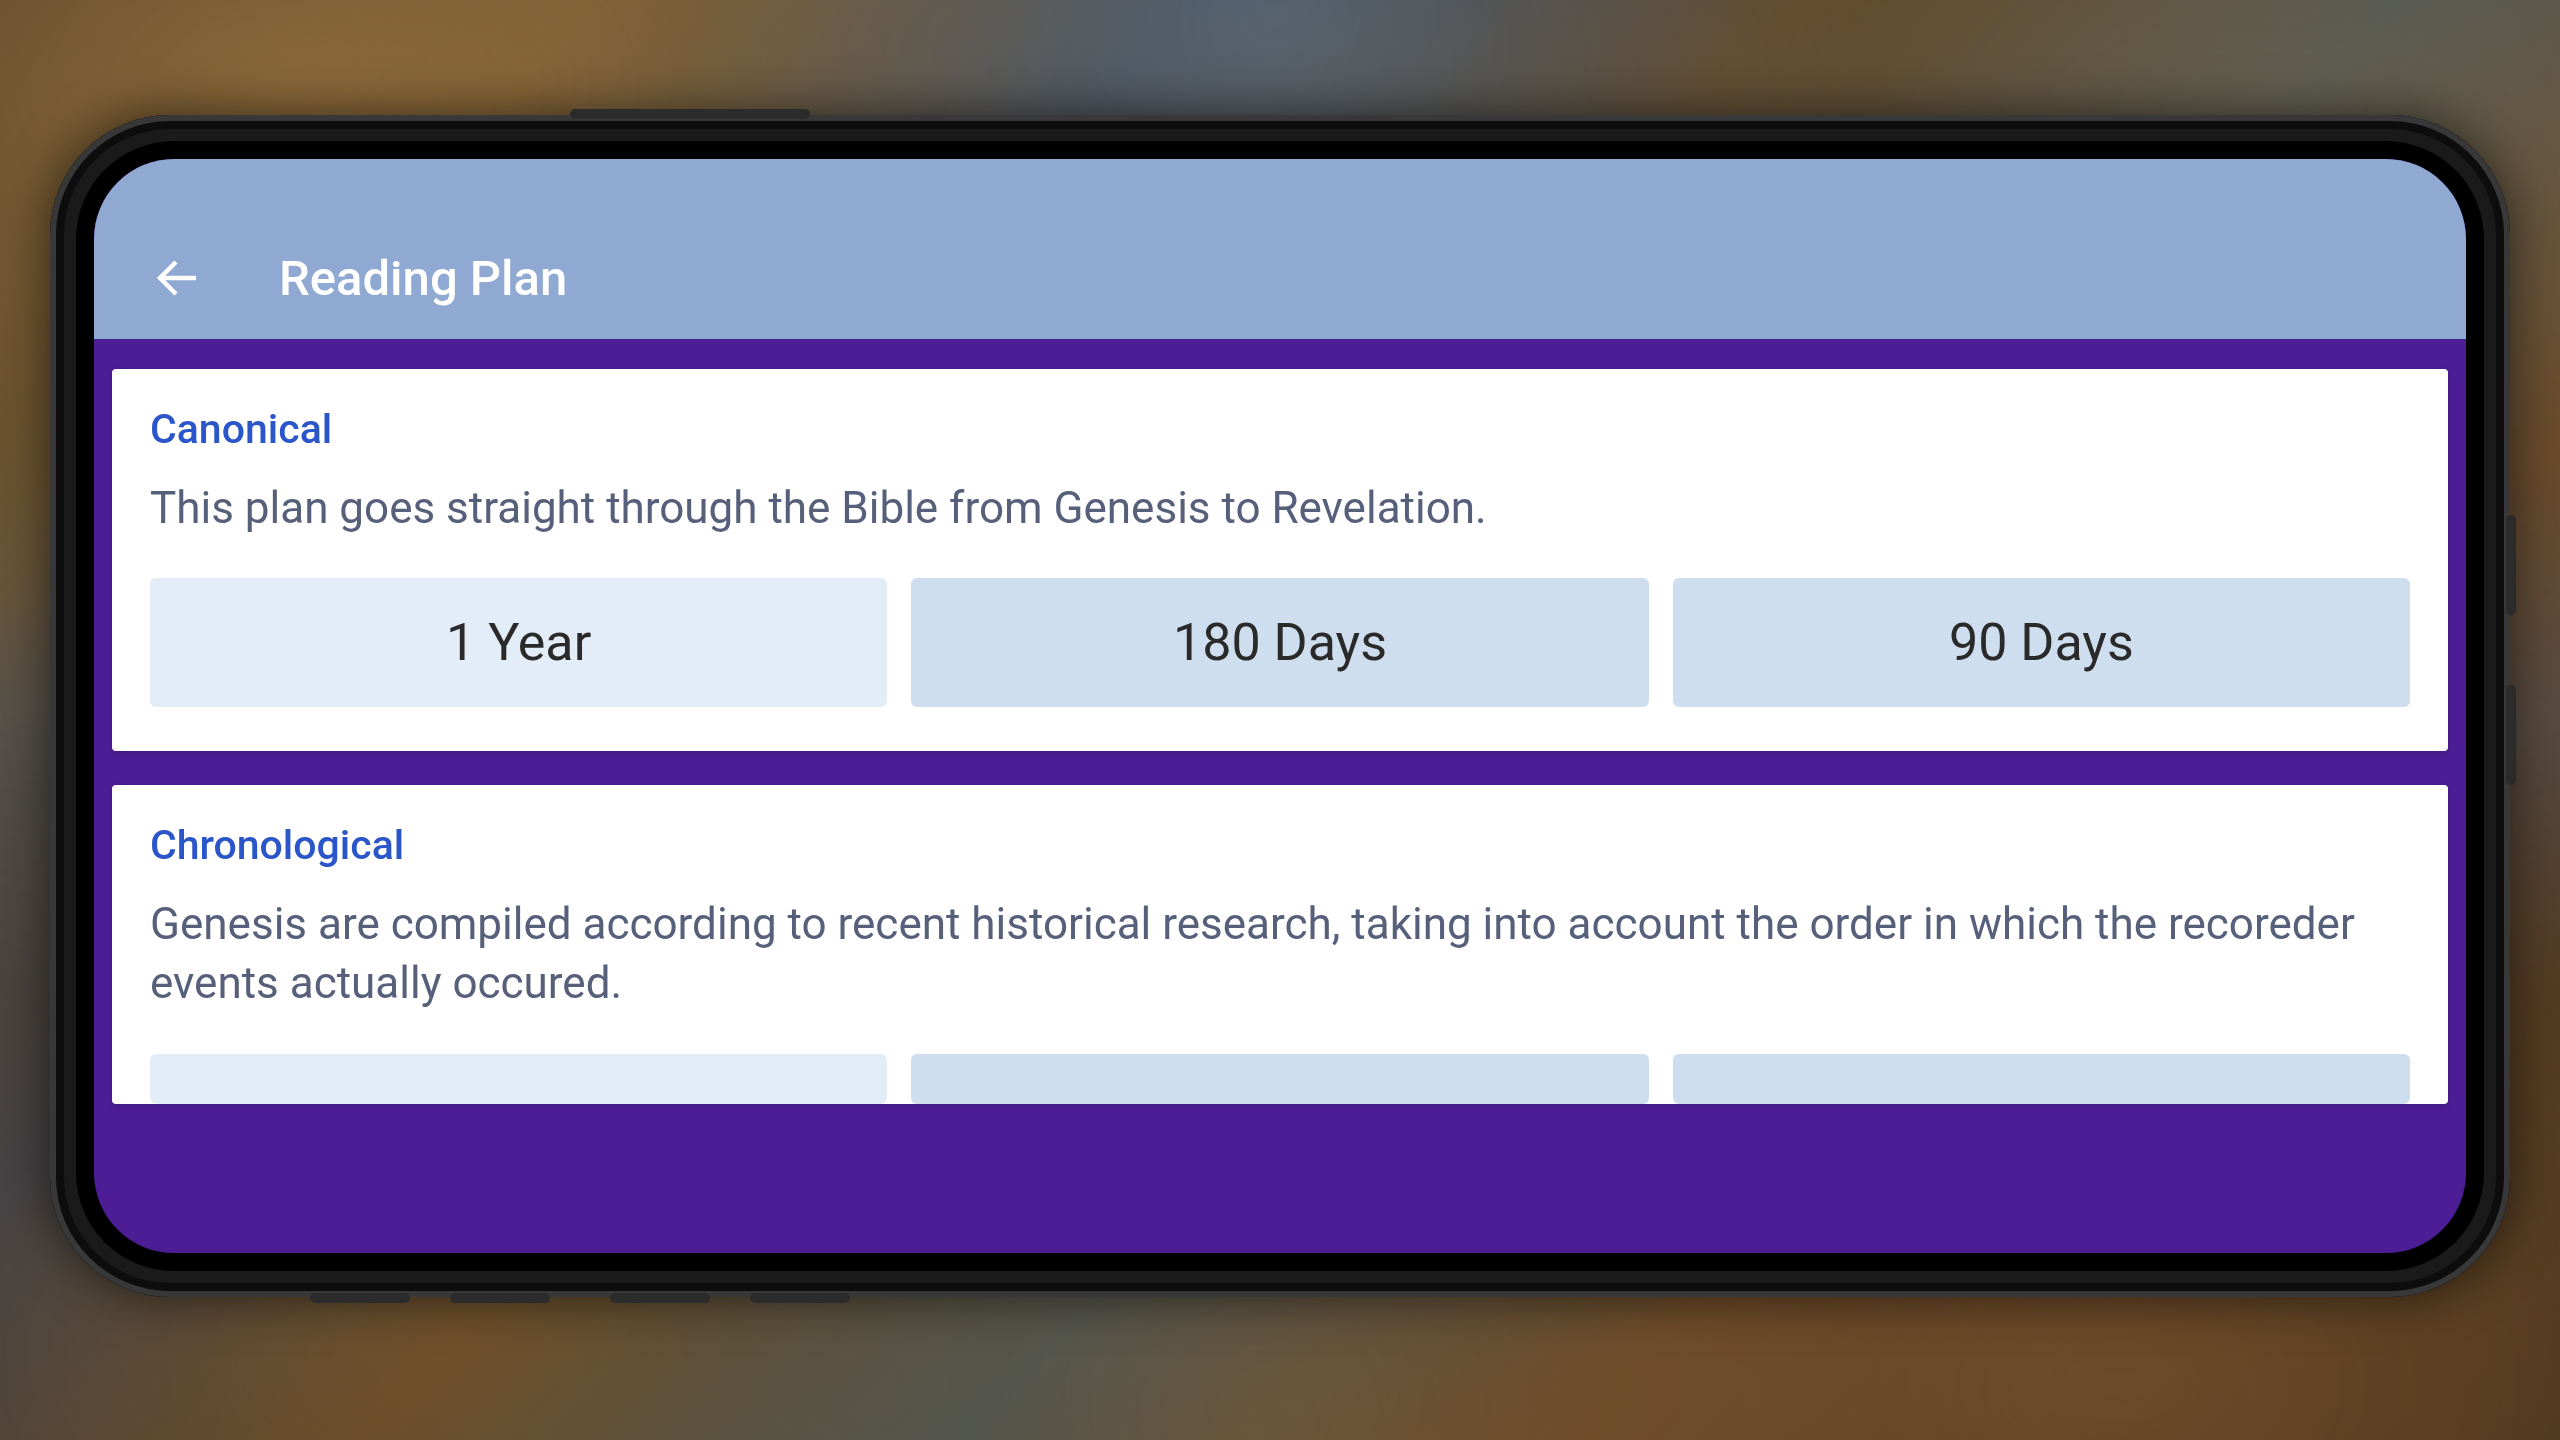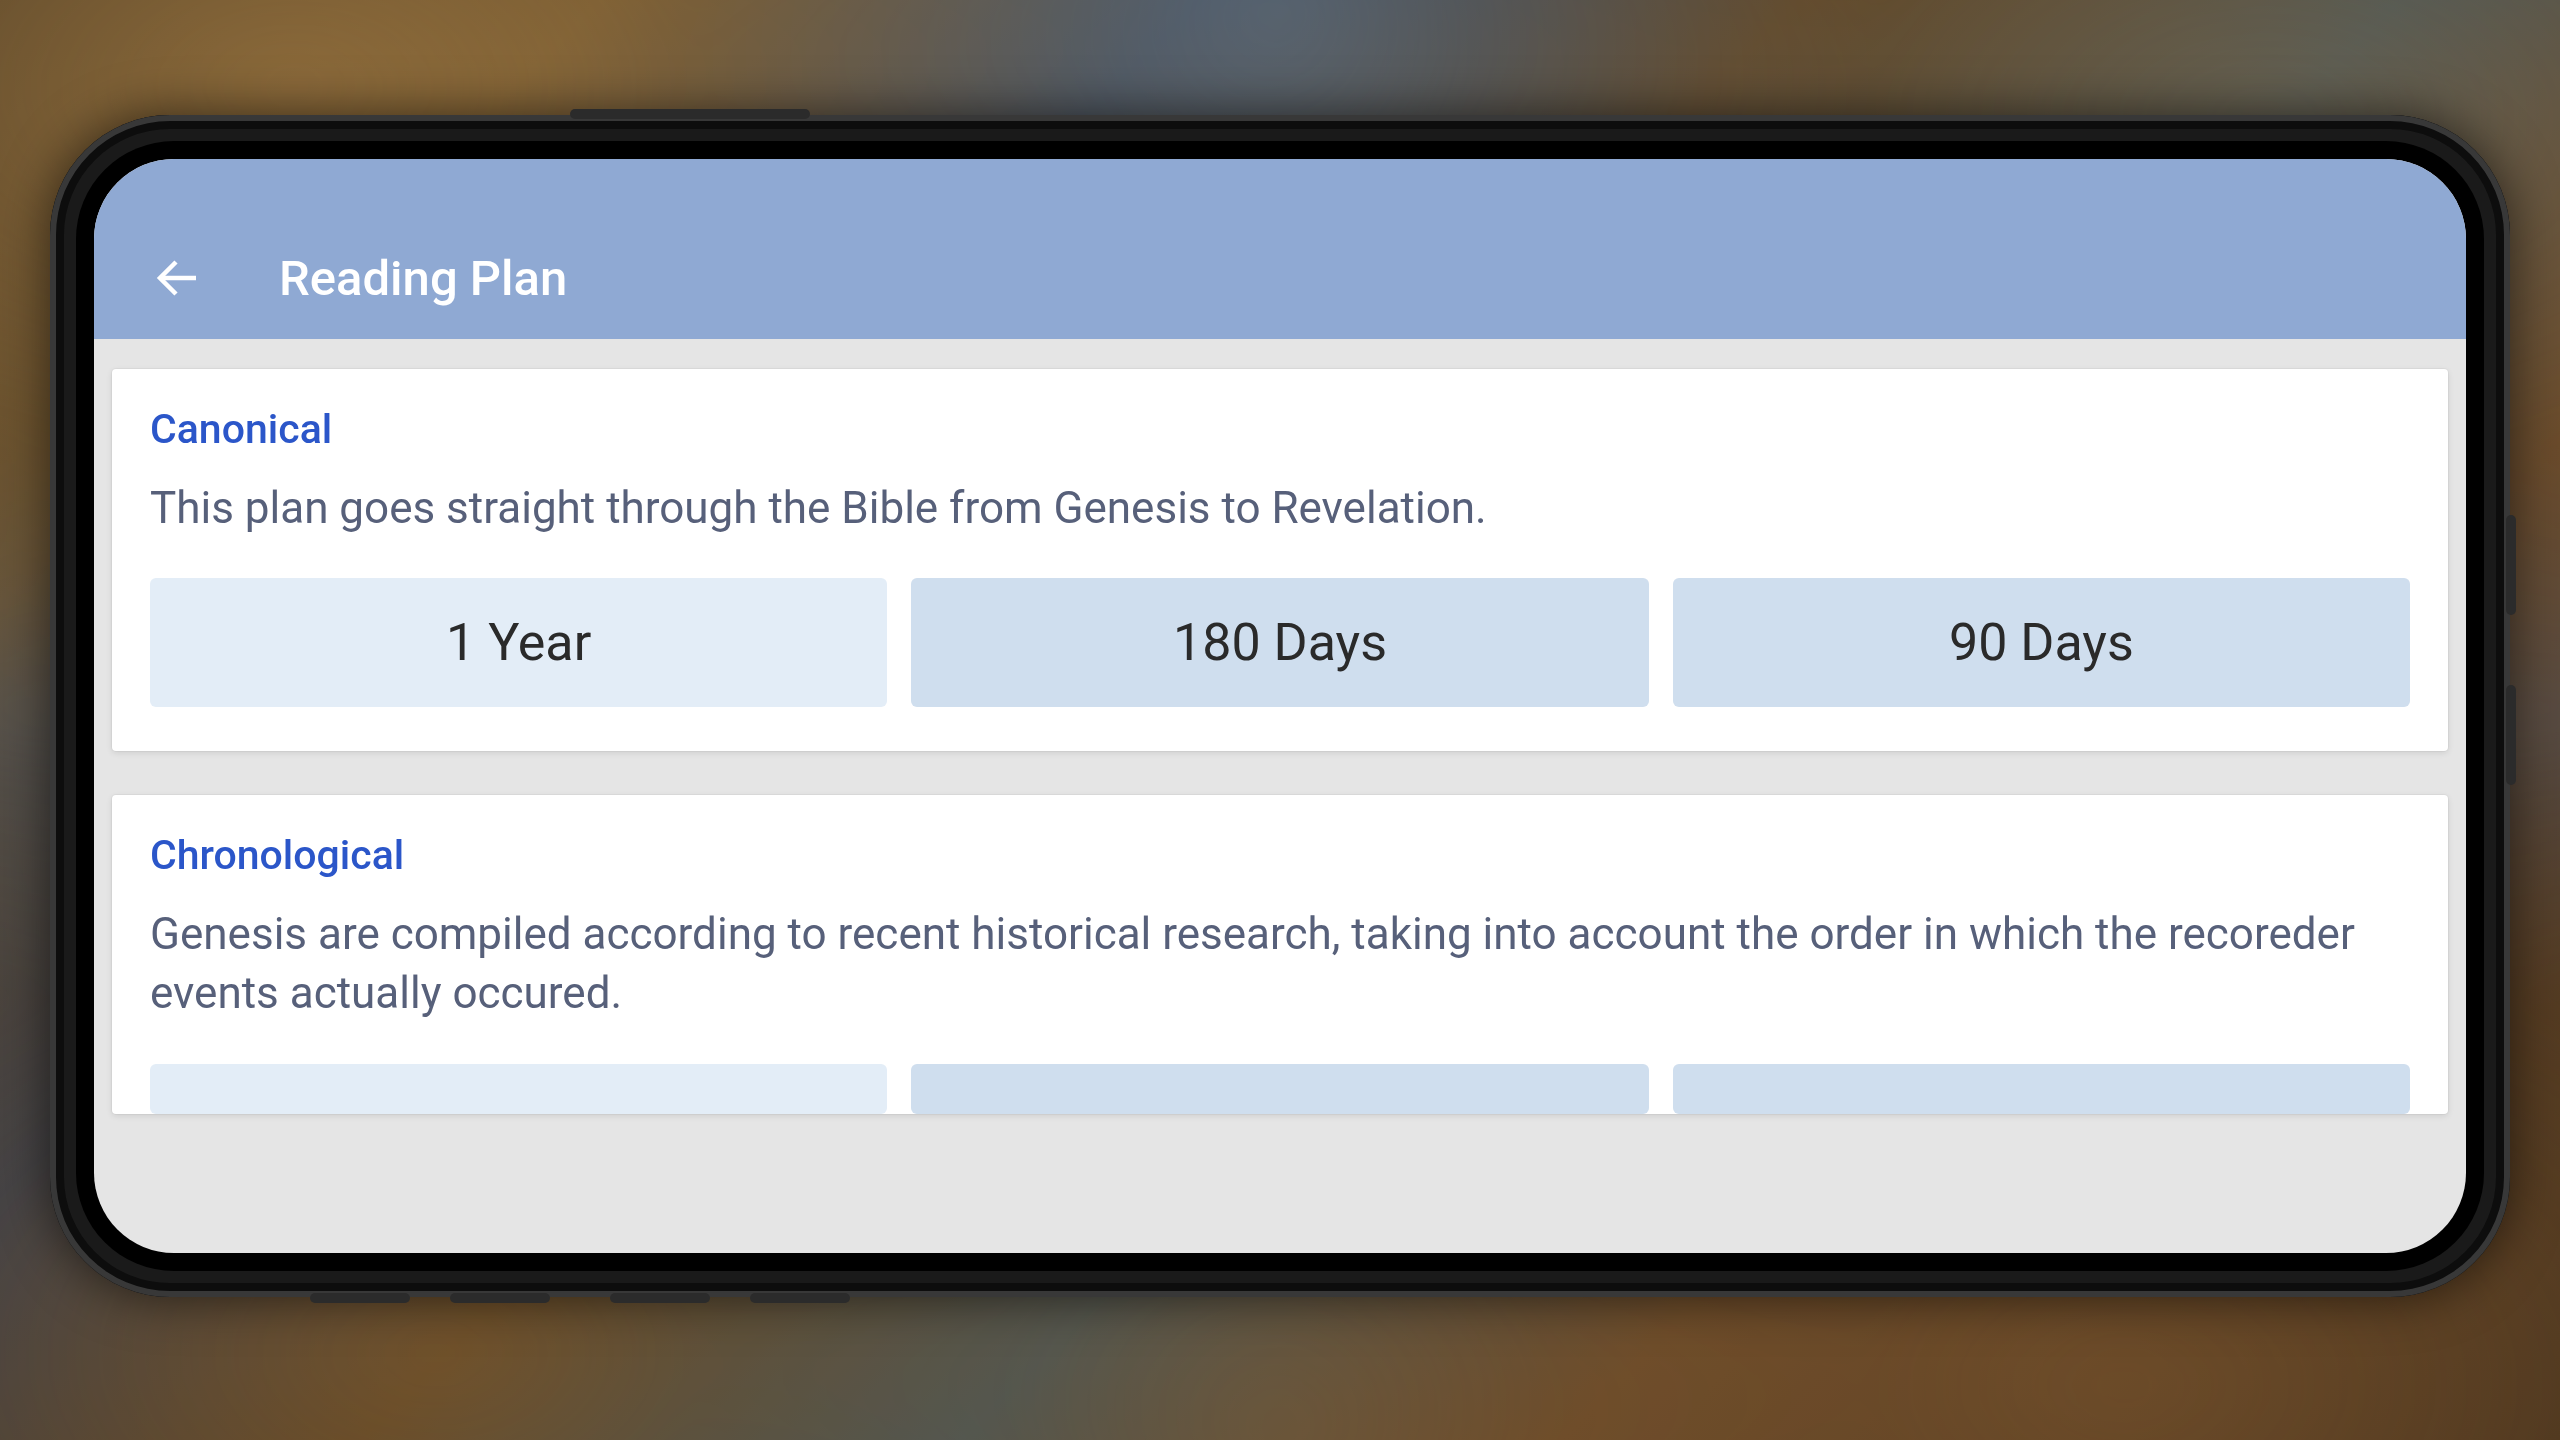--- a/index.html
+++ b/index.html
@@ -46,21 +46,21 @@
 .phone-inner {
   position: absolute;
   inset: 26px;
   background: #000;
   border-radius: 98px;
   overflow: hidden;
 }
 .screen {
   position: absolute;
   inset: 18px;
-  background: #e5e5e5;
+  background: #4c1d95;
   border-radius: 80px;
   overflow: hidden;
 }
 
 
 .side-btn { position: absolute; background: #2b2b2b; border-radius: 6px; }
 .btn-top { top: -6px; width: 110px; height: 10px; }
 .btn-bottom { bottom: -6px; width: 100px; height: 10px; }
 .btn-right { right: -6px; width: 10px; height: 100px; }
 
@@ -92,21 +92,21 @@
 
 .content {
   padding: 30px 18px 0;
   height: calc(100% - 180px);
   overflow: hidden;
 }
 .card {
   background: #fff;
   border-radius: 4px;
   padding: 36px 38px 44px;
-  margin-bottom: 44px;
+  margin-bottom: 34px;
   box-shadow: 0 2px 6px rgba(0,0,0,0.1), 0 0 0 1px rgba(0,0,0,0.03);
 }
 .plan-title {
   color: #2b56c9;
   font-size: 41px;
   font-weight: 500;
   margin-bottom: 26px;
 }
 .plan-desc {
   color: #57607a;

